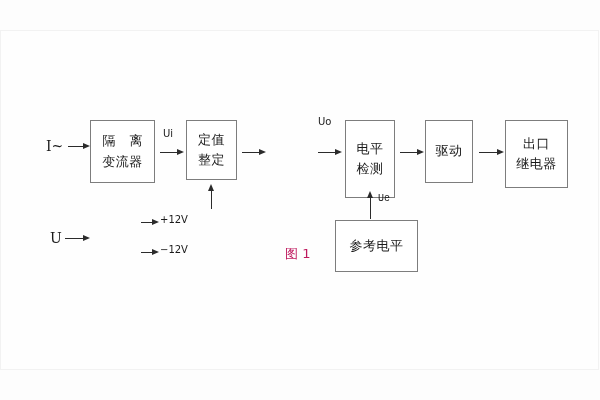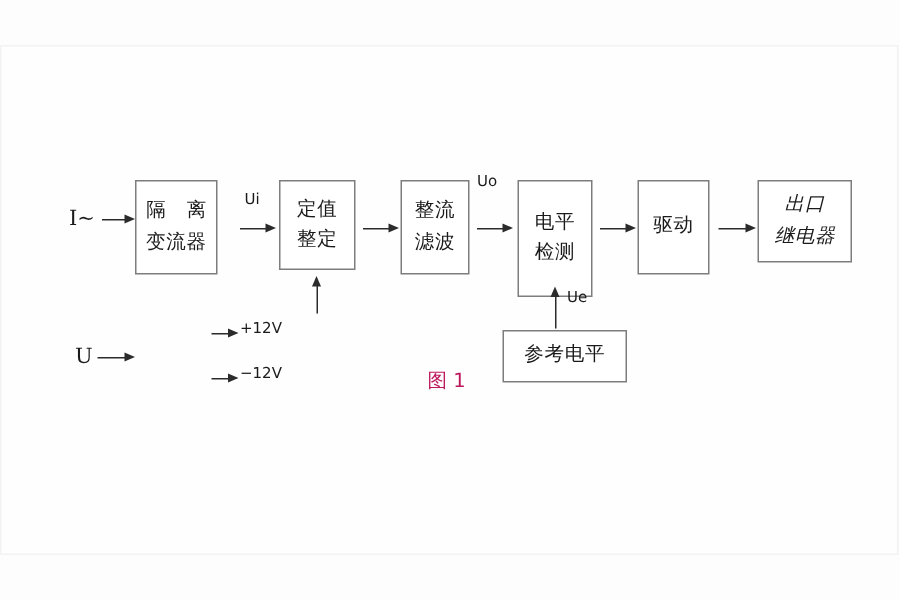--- a/index.html
+++ b/index.html
@@ -93,62 +93,58 @@
 
 <div id="canvas">
 
   <div id="frame"></div>
 
   <div class="lbl lbl-serif" style="left:46px; top:138px;">I~</div>
 
   <div class="hline" style="left:68px; top:146px; width:16px;"></div>
   <div class="ar-right" style="left:83px; top:142.5px;"></div>
 
-  <div class="box wide-space" style="left:90px; top:120px; width:55px; height:63px;">
+  <div class="box wide-space" style="left:90px; top:120px; width:65px; height:63px;">
     <span class="ln">隔 离</span>
     <span class="ln">变流器</span>
   </div>
 
   <div class="lbl" style="left:163px; top:128px;">Ui</div>
   <div class="hline" style="left:160px; top:152px; width:18px;"></div>
   <div class="ar-right" style="left:177px; top:148.5px;"></div>
 
   <div class="box" style="left:186px; top:120px; width:51px; height:60px;">
     <span class="ln">定值</span>
     <span class="ln">整定</span>
   </div>
 
   <div class="hline" style="left:242px; top:152px; width:18px;"></div>
   <div class="ar-right" style="left:259px; top:148.5px;"></div>
 
-  <div class="box" style="left:267px; top:120px; width:46px; height:63px;">
-    <span class="ln">整流</span>
-    <span class="ln">滤波</span>
-  </div>
 
   <div class="lbl" style="left:318px; top:116px;">Uo</div>
   <div class="hline" style="left:318px; top:152px; width:18px;"></div>
   <div class="ar-right" style="left:335px; top:148.5px;"></div>
 
   <div class="box" style="left:345px; top:120px; width:50px; height:78px;">
     <span class="ln">电平</span>
     <span class="ln">检测</span>
   </div>
 
   <div class="hline" style="left:400px; top:152px; width:18px;"></div>
   <div class="ar-right" style="left:417px; top:148.5px;"></div>
 
   <div class="box" style="left:425px; top:120px; width:48px; height:63px;">
     <span class="ln">驱动</span>
   </div>
 
   <div class="hline" style="left:479px; top:152px; width:19px;"></div>
   <div class="ar-right" style="left:497px; top:148.5px;"></div>
 
-  <div class="box" style="left:505px; top:120px; width:63px; height:55px;font-style:italic;">
+  <div class="box" style="left:505px; top:120px; width:63px; height:68px;">
     <span class="ln">出口</span>
     <span class="ln">继电器</span>
   </div>
 
   <div class="lbl lbl-serif" style="left:50px; top:230px;">U</div>
   <div class="hline" style="left:65px; top:238px; width:19px;"></div>
   <div class="ar-right" style="left:83px; top:234.5px;"></div>
 
 
   <div class="hline" style="left:141px; top:222px; width:13px;"></div>
@@ -156,23 +152,23 @@
   <div class="lbl" style="left:160px; top:214px;">+12V</div>
 
   <div class="hline" style="left:141px; top:252px; width:13px;"></div>
   <div class="ar-right" style="left:152px; top:248.5px;"></div>
   <div class="lbl" style="left:160px; top:244px;">−12V</div>
 
 
   <div class="vline" style="left:211px; top:190px; height:19px;"></div>
   <div class="ar-up" style="left:207.5px; top:184px;"></div>
 
-  <div class="box" style="left:335px; top:220px; width:83px; height:35px;justify-content:center;">
+  <div class="box" style="left:335px; top:220px; width:83px; height:52px;justify-content:center;">
     <span class="ln">参考电平</span>
   </div>
 
   <div class="vline" style="left:370px; top:197px; height:22px;"></div>
   <div class="ar-up" style="left:366.5px; top:191px;"></div>
-  <div class="lbl" style="left:378px; top:193px;">Ue</div>
+  <div class="lbl" style="left:378px; top:193px;font-family:Liberation Mono, monospace;">Ue</div>
 
   <div class="caption" style="left:285px; top:245px;">图 1</div>
 
 </div>
 
 </body></html>

